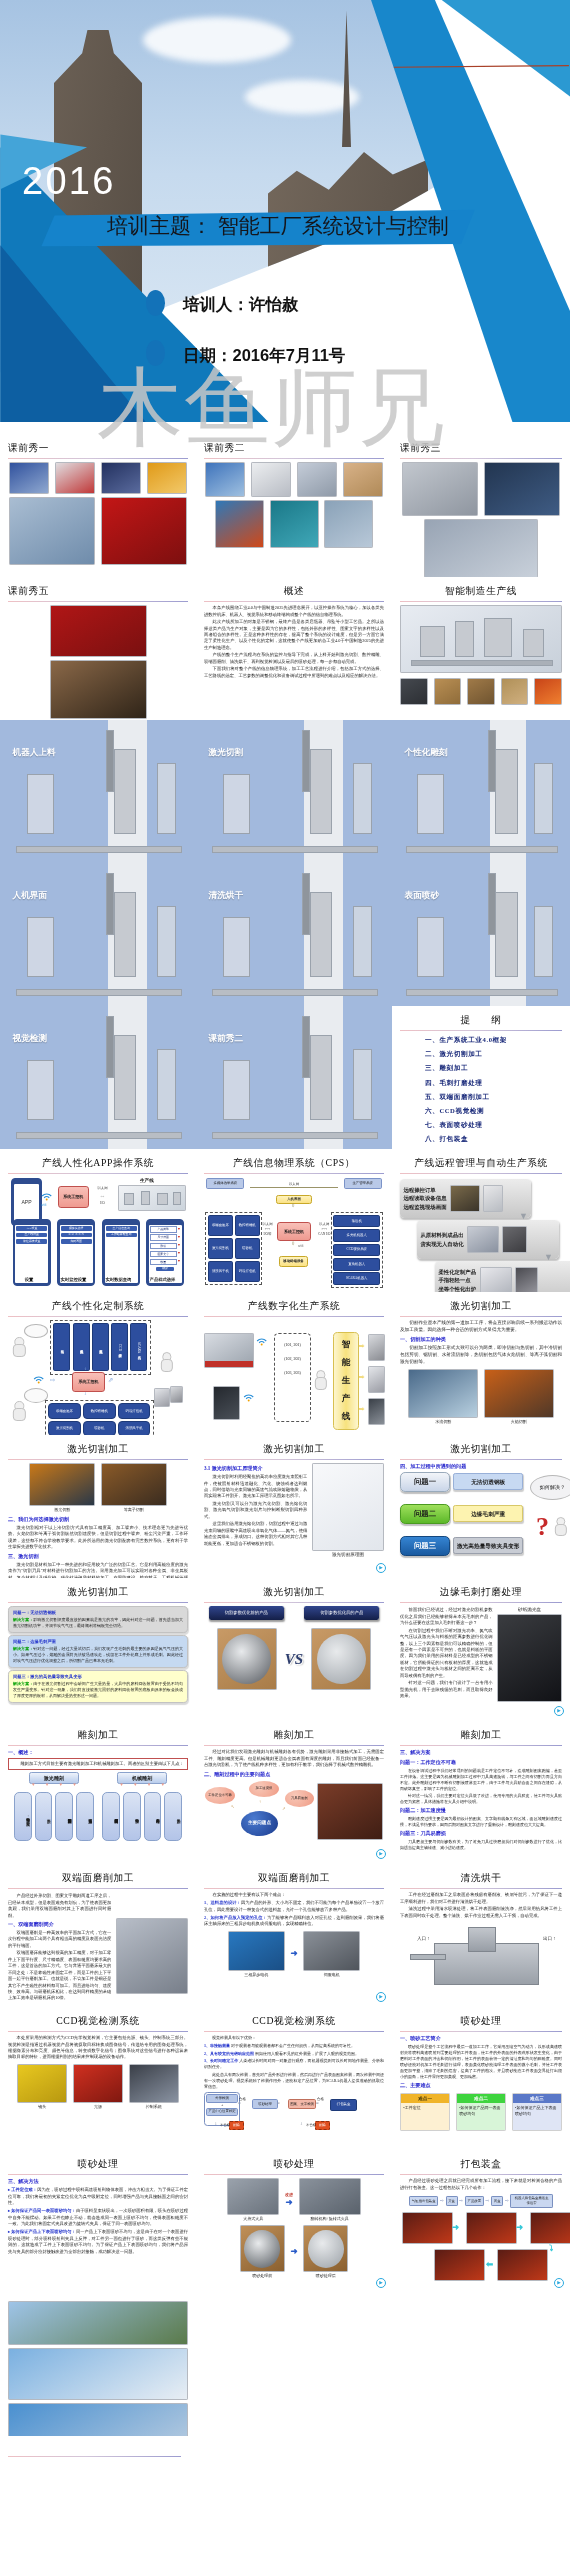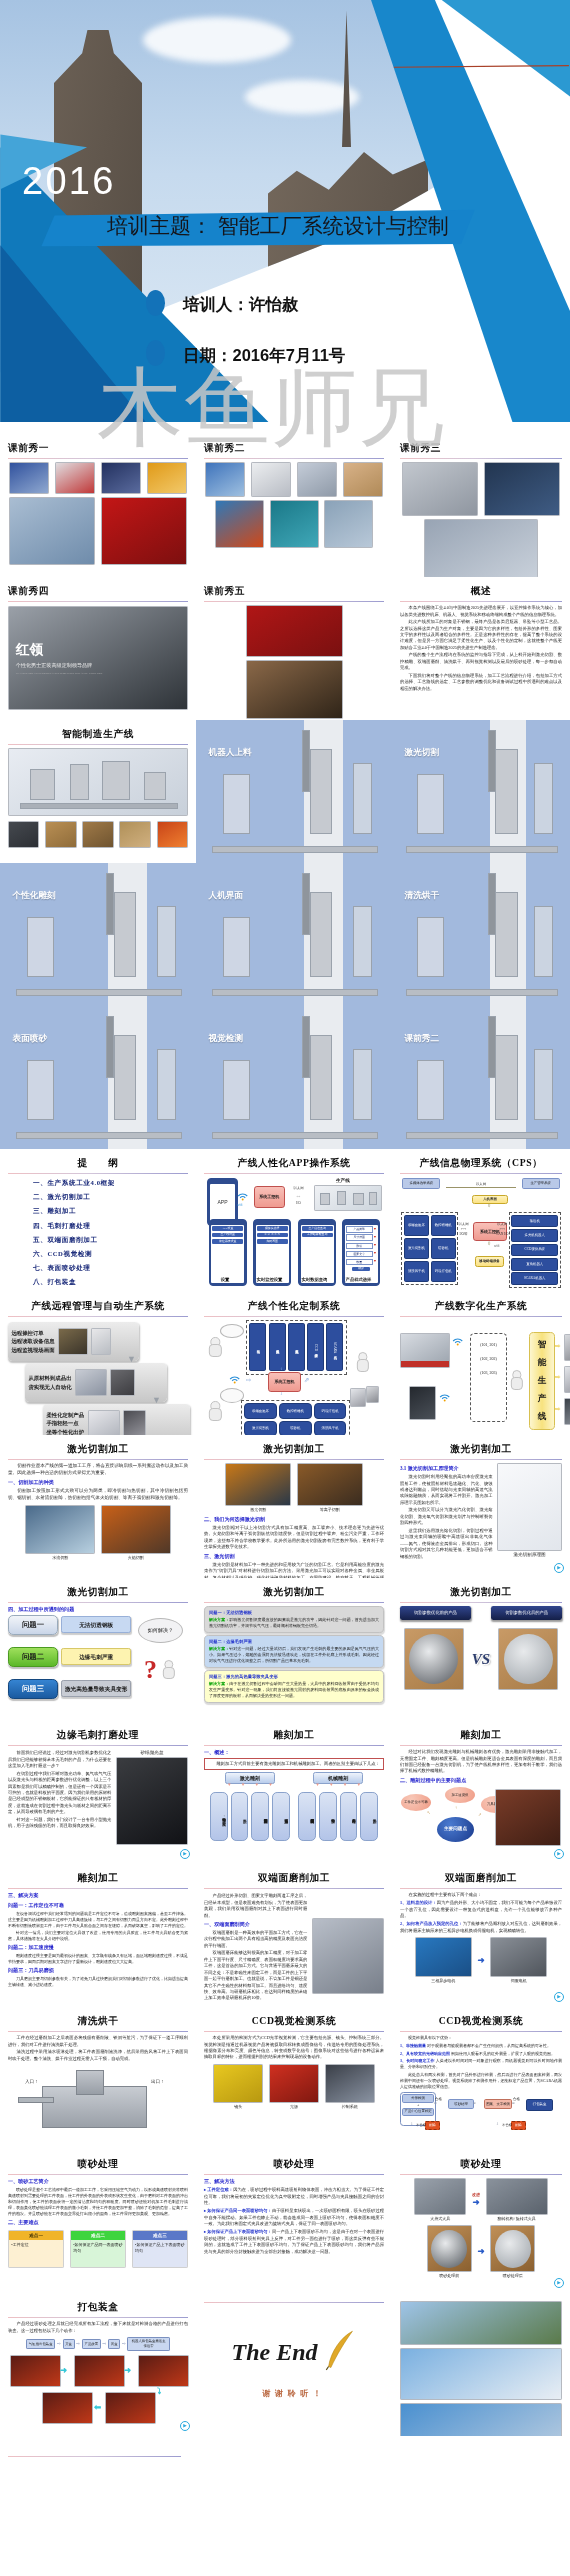--- a/index.html
+++ b/index.html
@@ -17,21 +17,21 @@
   #heroShapes{position:absolute;left:0;top:0}
   .y2016{position:absolute;left:22px;top:160px;font-family:"Liberation Sans",sans-serif;font-weight:400;font-size:38px;color:#ffffff;letter-spacing:2.3px}
   .bannerTitle{position:absolute;left:107px;top:212px;font-family:"Liberation Sans",sans-serif;font-weight:normal;font-size:21px;color:#15151a;white-space:nowrap}
   .bullet{position:absolute;width:19.4px;height:26px;border-radius:50%;background:#1372b8}
   .btext{position:absolute;font-family:"Liberation Sans",sans-serif;font-weight:600;font-size:16.5px;color:#121212;white-space:nowrap}
   #watermark{position:absolute;left:97px;top:361px;z-index:9;font-family:"Liberation Serif",serif;font-size:86px;line-height:1.1;color:#c7c7c7;opacity:.85;letter-spacing:1.1px;pointer-events:none;white-space:nowrap}
   
   #grid{position:absolute;left:0;top:434px;width:571px;display:grid;grid-template-columns:196px 196px 178px;grid-auto-rows:143px}
   .slide{position:relative;padding:6.8px 8px 2.3px;overflow:hidden;font-size:4.6px;line-height:1.5}
   .slide.cadslide{padding:0;background:#e9ecf0}
-  .sl-title{font-weight:bold;font-size:9.7px;color:#0d0d0d;letter-spacing:0.6px;white-space:nowrap}
+  .sl-title{font-weight:normal;font-size:9.7px;color:#0d0d0d;letter-spacing:0.6px;white-space:nowrap}
   .sl-title.c{text-align:center}
   .sl-rule{height:1.1px;background:linear-gradient(90deg,#eec0c4,#d3c6da 45%,#9c9cd0);margin:2.3px 0 3.4px}
   .p{text-indent:2em;text-align:justify;margin:1.1px 0}
   .h{color:#2222cc;font-weight:bold;margin:2.3px 0 1.1px;font-size:5.1px}
   .lp{text-indent:0;margin:1.7px 0}
   .imgrow{display:flex;gap:5.7px;align-items:center;justify-content:center;margin:2.9px 0}
   .phwrap{text-align:center}
   .ph{position:relative;border:0.6px solid #b5b9c0;border-radius:1.1px}
   .disc{position:absolute;left:8%;top:8%;width:84%;height:84%;border-radius:50%}
   .cap{text-align:center;margin-top:1.1px;font-size:4px}
@@ -182,29 +182,20 @@
           <div class="ph" style="height:52px;background:linear-gradient(150deg,#223550,#3f5c84)"></div>
         </div>
       </div>
       <div class="imgrow">
         <div class="phwrap" style="width:114px">
           <div class="ph" style="height:57px;background:linear-gradient(150deg,#98a4b4,#c8d0da)"></div>
         </div>
       </div>
     </div>
     <div class="slide">
-      <div class="sl-title ">课前秀四</div>
-      <div class="sl-rule"></div>
-      <div class="ph" style="height:102px;background:linear-gradient(150deg,#9aa0a8,#2e3338);margin-top:4.6px">
-   <div style="position:absolute;left:6.8px;top:33px;color:#fff;font-size:13.7px;font-weight:bold">红领</div>
-   <div style="position:absolute;left:6.8px;top:55px;color:#eee;font-size:5.1px">个性化男士正装高级定制领导品牌</div>
-   <div style="position:absolute;left:6.8px;top:64px;color:#b8b8b8;font-size:2.9px">LEADING BRAND PERSONALIZED MEN SUITS HAUTE COUTURE</div>
-      </div>
-    </div>
-    <div class="slide">
       <div class="sl-title ">课前秀五</div>
       <div class="sl-rule"></div>
       <div class="imgrow">
         <div class="phwrap" style="width:97px">
           <div class="ph" style="height:50px;background:linear-gradient(150deg,#b01616,#7a1010)"></div>
         </div>
       </div>
       <div class="imgrow">
         <div class="phwrap" style="width:97px">
           <div class="ph" style="height:57px;background:linear-gradient(150deg,#8a6848,#2f2418)"></div>
@@ -919,30 +910,20 @@
         <div class="ph" style="position:absolute;left:97px;top:38px;width:49px;height:30px;background:linear-gradient(150deg,#5a1c14,#c03818)"></div>
         <div class="ph" style="position:absolute;left:34px;top:38px;width:49px;height:30px;background:linear-gradient(150deg,#5a1c14,#c03818)"></div>
       <span style="position:absolute;left:52px;top:10.3px;color:#35c8d8;font-size:8.6px;font-weight:bold">➜</span>
       <span style="position:absolute;left:116px;top:10.3px;color:#35c8d8;font-size:8.6px;font-weight:bold">➜</span>
       <span style="position:absolute;left:149px;top:31px;color:#35c8d8;font-size:8.6px;font-weight:bold">⤵</span>
       <span style="position:absolute;left:86px;top:47px;color:#35c8d8;font-size:8.6px;font-weight:bold">⬅</span>
       </div>
       <div class="play">▶</div>
     </div>
     <div class="slide">
-      <div class="sl-title c"></div>
-      <div class="sl-rule"></div>
-      <div class="theend-script" style="margin-top:26px">The End
-     <svg width="33" height="42" style="vertical-align:-11.4px" viewBox="0 0 58 74">
-          <path d="M50 4 C 30 14 12 40 8 66 L 12 68 C 22 46 38 20 50 4 Z" fill="#e0a828" stroke="#b8860b"></path>
-          <line x1="8" y1="66" x2="4" y2="72" stroke="#5a4a10" stroke-width="2"></line>
-        </svg></div>
-   <div class="thanks">谢谢聆听！</div>
-    </div>
-    <div class="slide">
       <div style="display:flex;flex-direction:column;gap:2.9px;margin-top:1.1px">
         <div class="ph" style="height:42px;background:linear-gradient(150deg,#9ec4e8,#5a7a4a)"></div>
         <div class="ph" style="height:50px;background:linear-gradient(150deg,#7ab0e0,#e8eef4)"></div>
         <div class="ph" style="height:47px;background:linear-gradient(150deg,#4a90d0,#b8cce0)"></div>
       </div>
     </div>
   </div>
 
 <div id="tailrule"></div>
 

